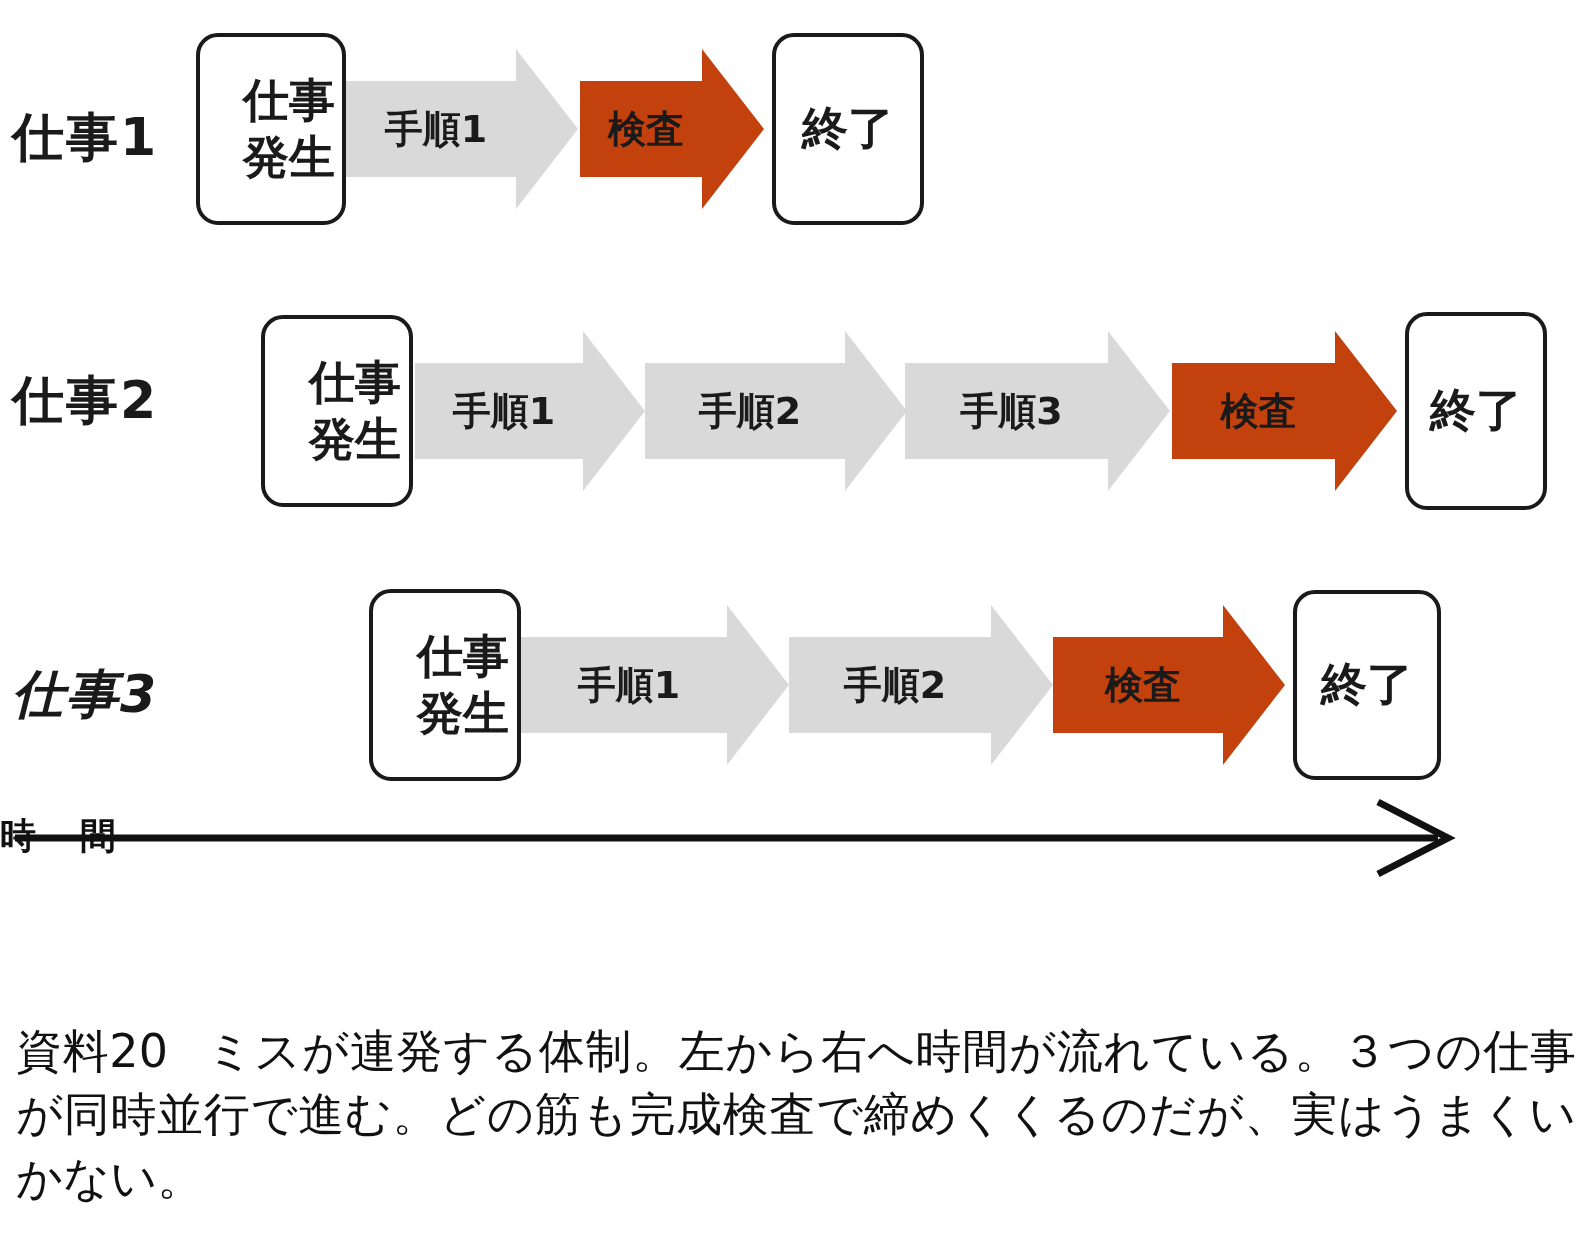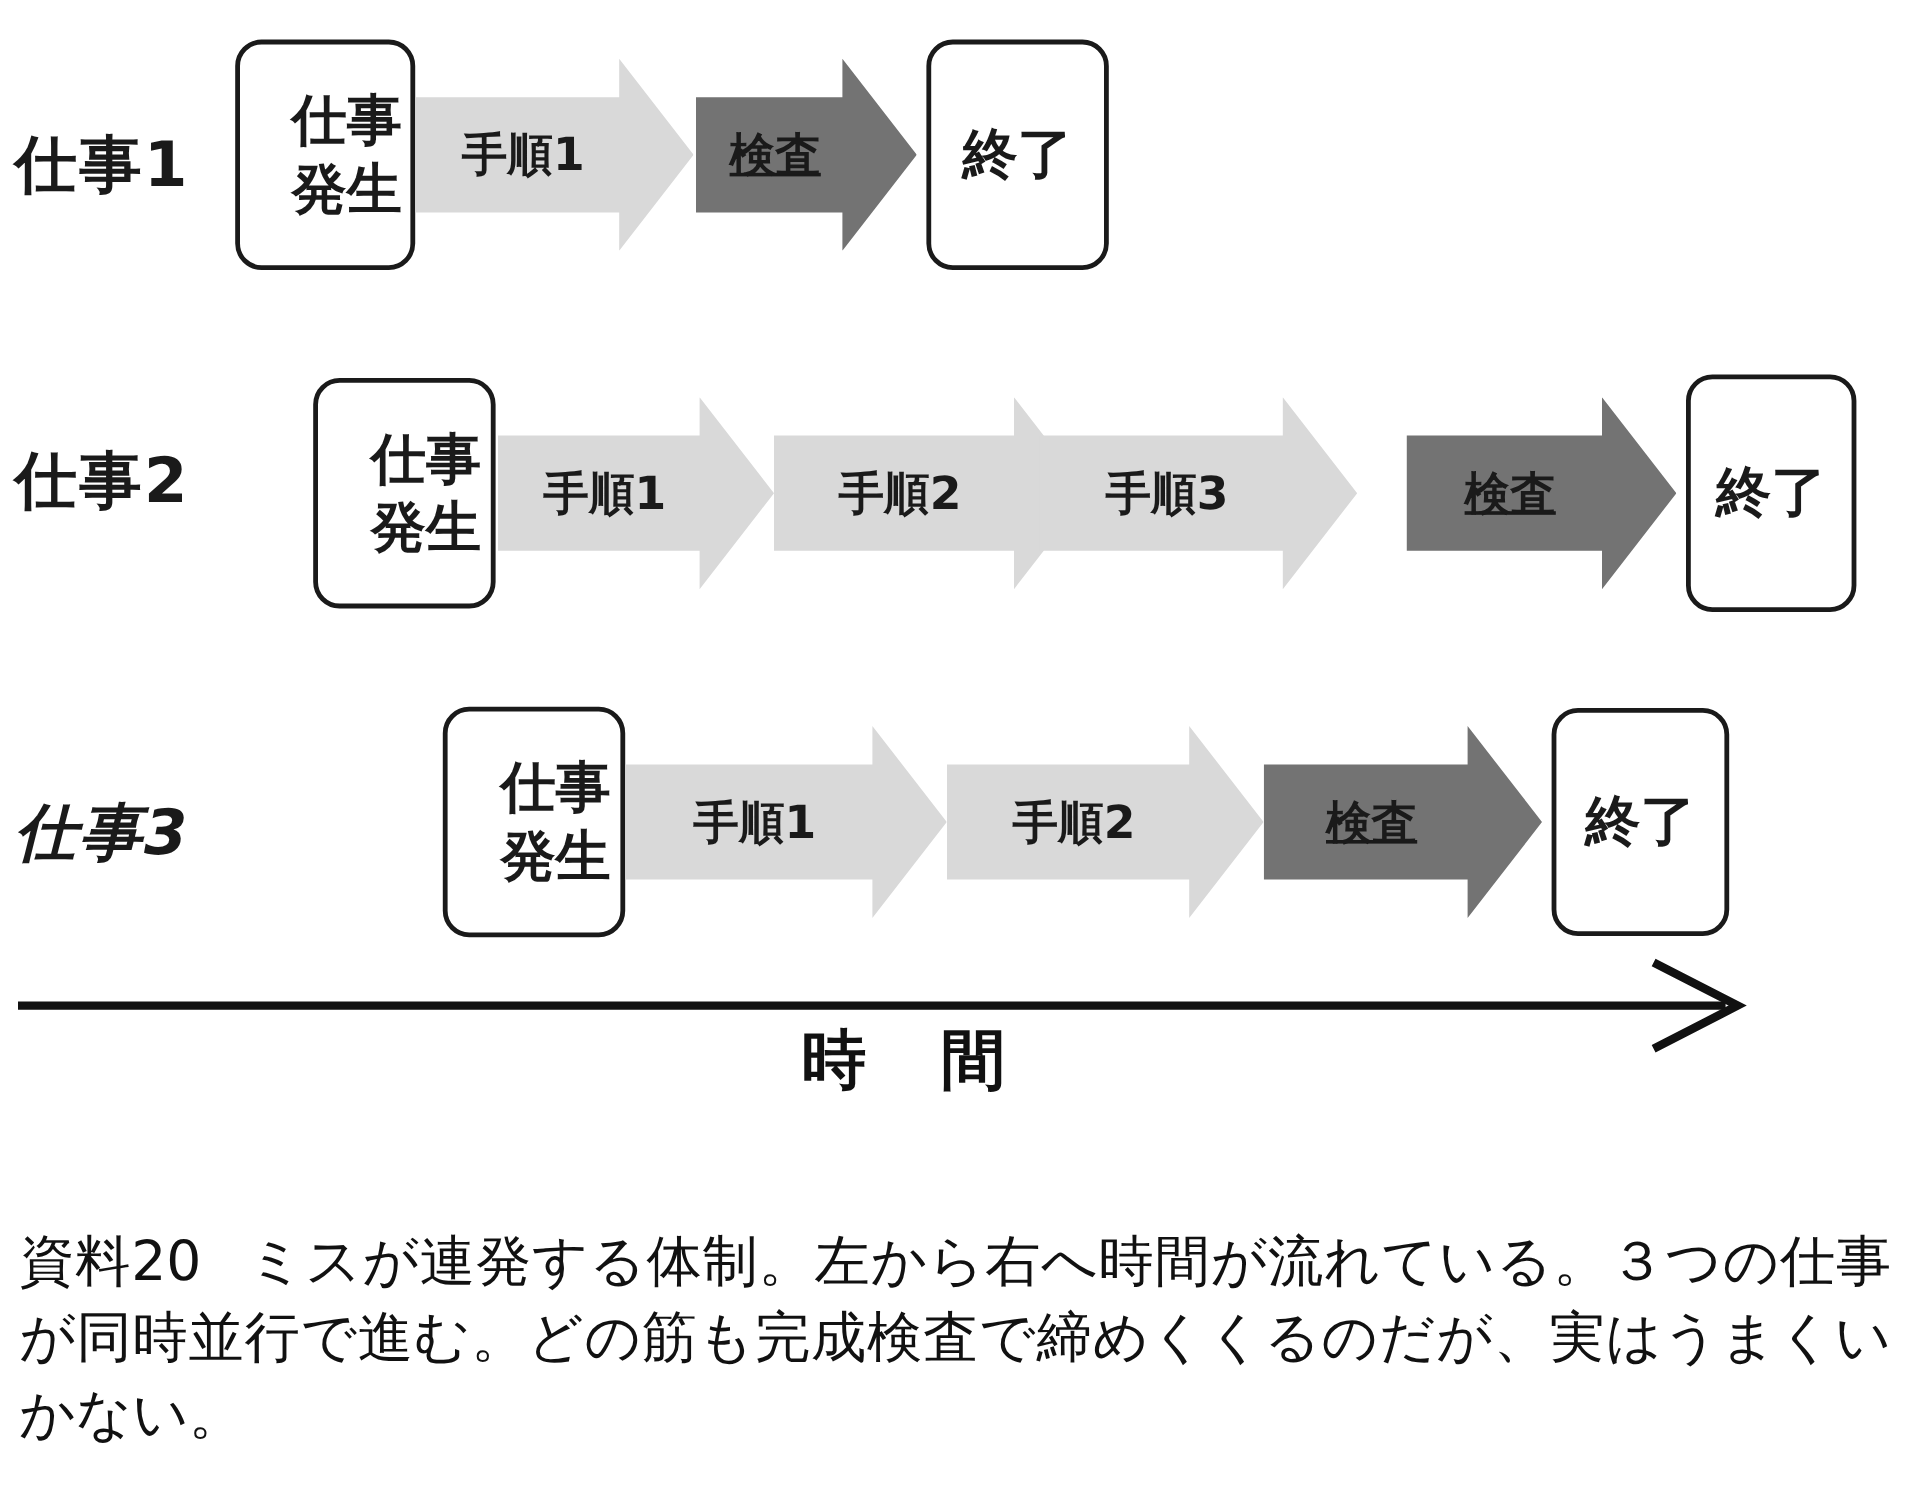--- a/index.html
+++ b/index.html
@@ -54,35 +54,34 @@
       0 80%
     );
   }
   .arrow > span {
     flex: 1;
     text-align: center;
     padding-right: 52px;
     white-space: nowrap;
   }
   .arrow.light { background: #d9d9d9; }
-  .arrow.dark  { background: #737373; text-decoration: underline; }
+  .arrow.dark  { background: #c2410c; }
 
   .time-axis {
     position: absolute;
     left: 0; top: 792px;
     width: 1590px; height: 100px;
   }
 
   .time-label {
     position: absolute;
-    top: 848px;
+    top: 812px;
     left: 0;
     width: 1510px;
-    text-align: center;
-    font-size: 54px;
+    font-size: 36px;
     font-weight: 600;
     letter-spacing: 4px;
     font-family: "DejaVu Serif", serif;
     color: #111;
   }
 
   .caption {
     position: absolute;
     left: 16px;
     top: 1020px;
@@ -129,21 +128,21 @@
 </div>
 
 <div class="arrow light" style="left:415px; top:331px; width:230px;">
   <span>手順1</span>
 </div>
 
 <div class="arrow light" style="left:645px; top:331px; width:262px;">
   <span>手順2</span>
 </div>
 
-<div class="arrow light" style="left:866px; top:331px; width:265px;">
+<div class="arrow light" style="left:905px; top:331px; width:265px;">
   <span>手順3</span>
 </div>
 
 <div class="arrow dark" style="left:1172px; top:331px; width:225px;">
   <span>検査</span>
 </div>
 
 <div class="node" style="left:1405px; top:312px; width:142px; height:198px;">
   <span>終了</span>
 </div>

